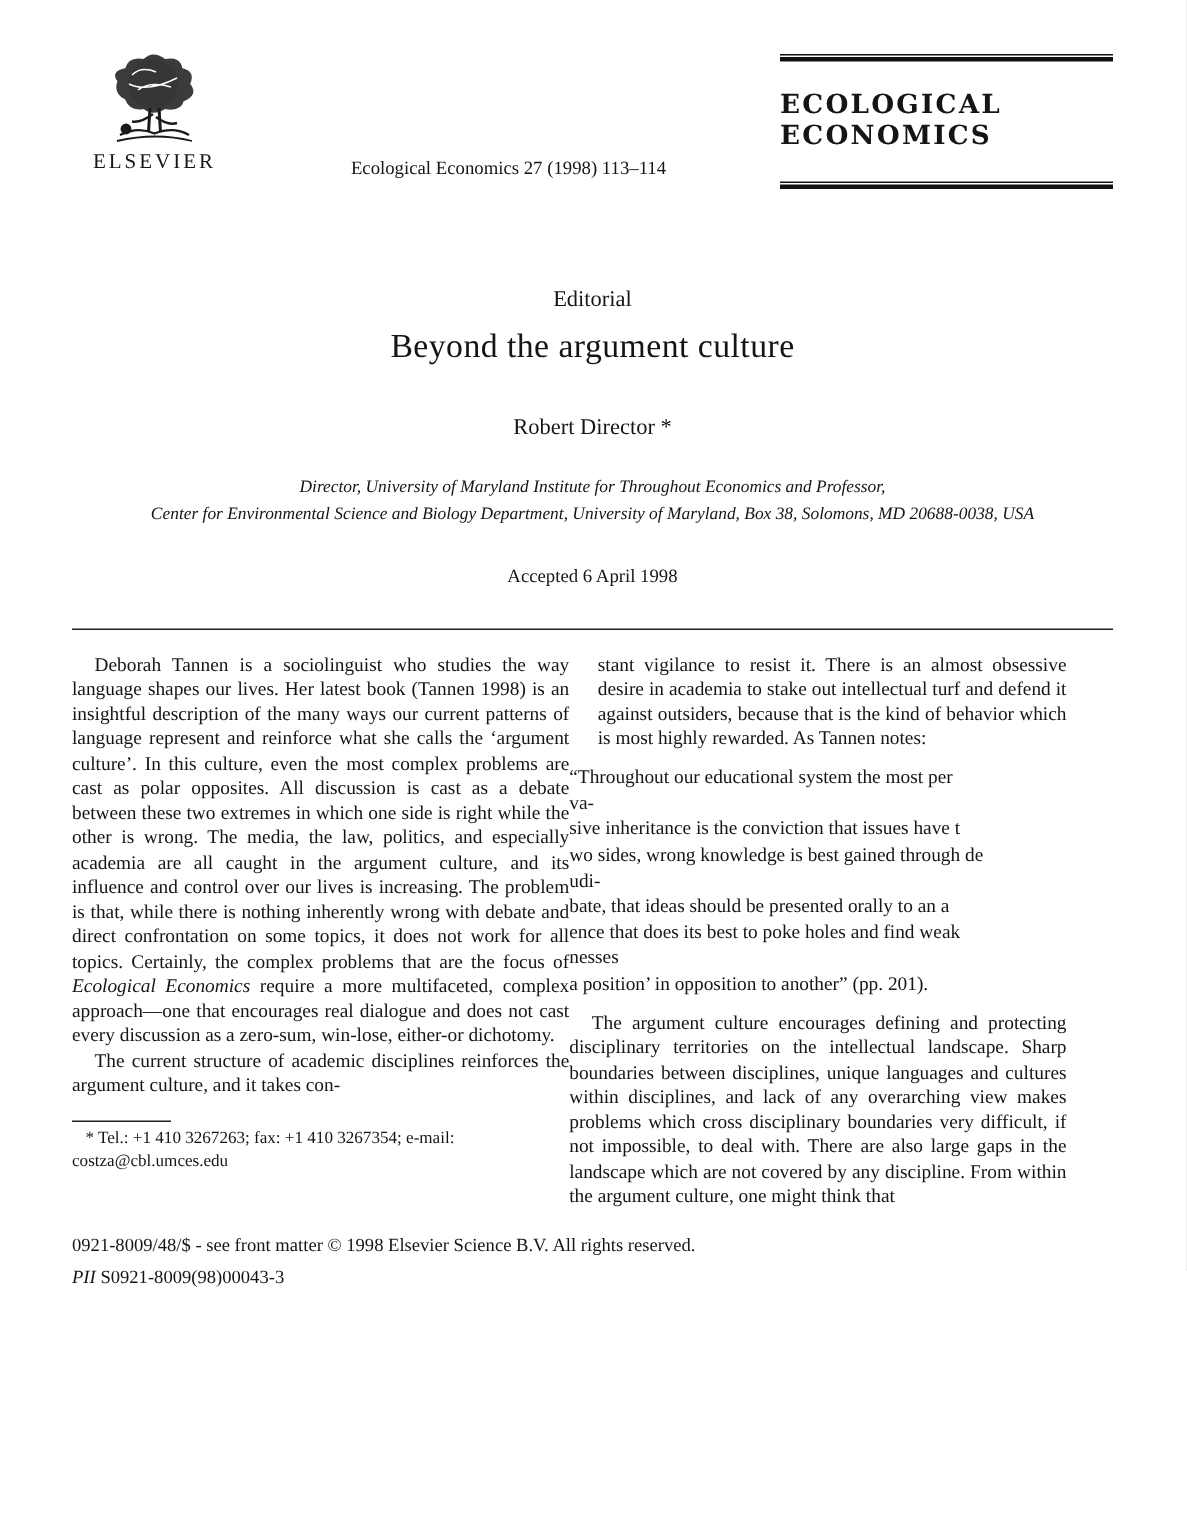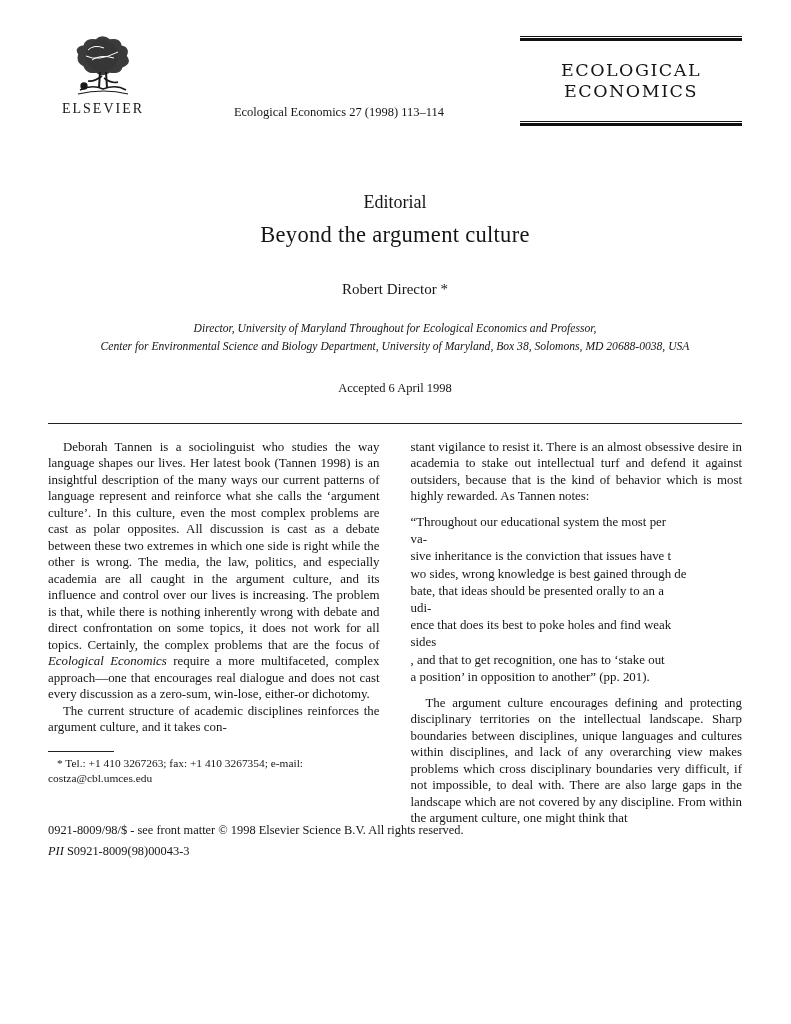--- a/index.html
+++ b/index.html
@@ -16,35 +16,35 @@
   }
   
   .header { display:flex; align-items:stretch; height:90px; }
   .logo-block { width:110px; display:flex; flex-direction:column; align-items:center; }
   .logo-art { width:78px; height:64px; }
   .publisher-name { font-size:14px; letter-spacing:2px; margin-top:1px; }
   .citation-wrap { flex:1; display:flex; align-items:flex-end; justify-content:center; padding-bottom:6px;font-family:Liberation Serif, serif; }
   .citation { font-size:12.5px; }
   .banner { width:222px; display:flex; flex-direction:column; justify-content:space-between; }
   .banner-rule-top { border-top:1px solid #111; border-bottom:3.5px solid #111; height:5px; }
-  .banner-title { text-align:center; font-weight:normal; font-size:17.5px; line-height:1.2; letter-spacing:1.5px; font-family:"DejaVu Serif", serif; }
+  .banner-title { font-weight:bold; font-size:17.5px; line-height:1.2; letter-spacing:1.5px; font-family:"DejaVu Serif", serif; }
   .banner-rule-bottom { border-top:1px solid #111; border-bottom:3.5px solid #111; height:5px; }
   
   .title-block { text-align:center; margin-top:66px; }
-  .section-label { font-size:18px; }
+  .section-label { font-size:15px; }
   .article-title { font-size:22.5px; margin-top:9px; letter-spacing:0.3px; }
   .author { font-size:15px; margin-top:33px; }
   .affiliation { font-style:italic; font-size:11.6px; line-height:1.55; margin-top:22px; }
   .accepted { font-size:12.5px; margin-top:25px; }
   .divider { border-top:1.2px solid #222; margin-top:27px; }
   
-  .columns { display:flex; gap:31px; margin-top:15px; }
+  .columns { display:flex; margin-top:15px; }
   .col { width:331.5px; font-size:12.9px; line-height:16.5px; text-align:justify; }
   .col p { text-indent:15px; }
-  .col p.no-indent { text-indent:0; }
+  .col p.no-indent { text-indent:0;margin-left:19px; }
   .italic { font-style:italic; }
   .quote-block { margin:9px 0; line-height:17.2px; }
   .quote-line { text-align:left; }
   .rcol-p2 { margin-top:9px; }
   
   .footnote { margin-top:15px; font-size:11.4px; line-height:15.5px; text-align:left; }
   .footnote-rule { width:66px; border-top:1px solid #222; margin-bottom:4px; }
   .footnote-text { text-indent:9px; }
   
   .footer { position:absolute; left:48px; bottom:162px; font-size:12.4px; line-height:21px; }
@@ -84,21 +84,21 @@
       </div>
       <div class="banner-rule-bottom"></div>
     </div>
   </div>
 
   <div class="title-block">
     <div class="section-label">Editorial</div>
     <div class="article-title">Beyond the argument culture</div>
     <div class="author">Robert Director *</div>
     <div class="affiliation">
-      <div>Director, University of Maryland Throughout for Ecological Economics and Professor,</div>
+      <div>Director, University of Maryland Institute for Throughout Economics and Professor,</div>
       <div>Center for Environmental Science and Biology Department, University of Maryland, Box 38, Solomons, MD 20688-0038, USA</div>
     </div>
     <div class="accepted">Accepted 6 April 1998</div>
   </div>
 
   <div class="divider"></div>
 
   <div class="columns">
 
     <div class="col">
@@ -111,30 +111,29 @@
       </div>
     </div>
 
     <div class="col">
       <p class="no-indent">stant vigilance to resist it. There is an almost obsessive desire in academia to stake out intellectual turf and defend it against outsiders, because that is the kind of behavior which is most highly rewarded. As Tannen notes:</p>
       <div class="quote-block">
         <div class="quote-line">“Throughout our educational system the most per</div>
         <div class="quote-line">va-</div>
         <div class="quote-line">sive inheritance is the conviction that issues have t</div>
         <div class="quote-line">wo sides, wrong knowledge is best gained through de</div>
+        <div class="quote-line">udi-</div>
         <div class="quote-line">bate, that ideas should be presented orally to an a</div>
-        <div class="quote-line">udi-</div>
         <div class="quote-line">ence that does its best to poke holes and find weak</div>
-        <div class="quote-line">sides</div>
-        <div class="quote-line">, and that to get recognition, one has to ‘stake out</div>
+        <div class="quote-line">nesses</div>
         <div class="quote-line"> a position’ in opposition to another” (pp. 201).</div>
       </div>
       <p class="rcol-p2">The argument culture encourages defining and protecting disciplinary territories on the intellectual landscape. Sharp boundaries between disciplines, unique languages and cultures within disciplines, and lack of any overarching view makes problems which cross disciplinary boundaries very difficult, if not impossible, to deal with. There are also large gaps in the landscape which are not covered by any discipline. From within the argument culture, one might think that</p>
     </div>
 
   </div>
 
   <div class="footer">
-    <div>0921-8009/98/$ - see front matter © 1998 Elsevier Science B.V. All rights reserved.</div>
+    <div>0921-8009/48/$ - see front matter © 1998 Elsevier Science B.V. All rights reserved.</div>
     <div><span class="italic">PII</span><span> S0921-8009(98)00043-3</span></div>
   </div>
 
 </div>
 
 </body></html>

